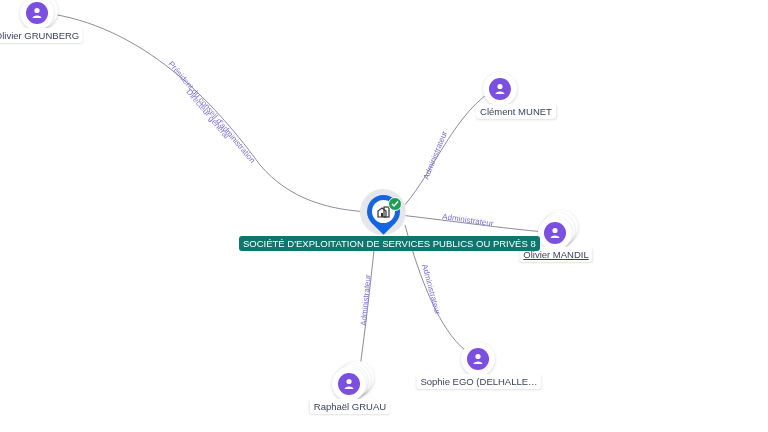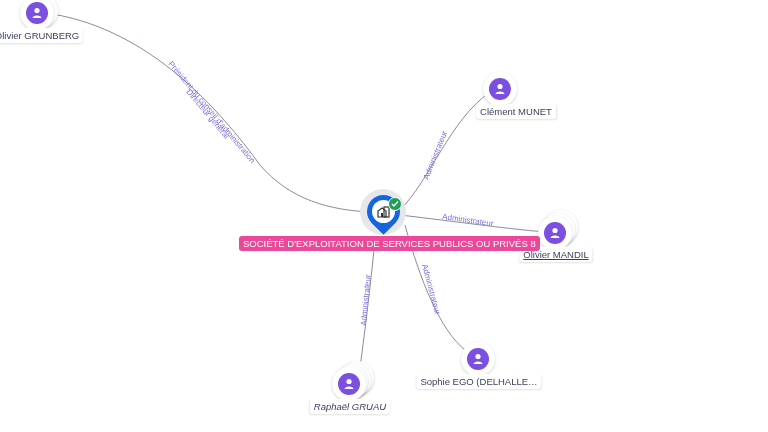--- a/index.html
+++ b/index.html
@@ -11,21 +11,21 @@
   .person-ring { position:absolute; width:34px; height:34px; border-radius:50%; background:#fff; box-shadow:0 1px 3px rgba(0,0,0,0.18); }
   .person-icon { position:absolute; left:6px; top:6px; width:22px; height:22px; border-radius:50%; background:#7b4fe0; }
   .person-icon svg { position:absolute; left:4px; top:4px; }
   .person-label { position:absolute; background:#fff; color:#3a3f5c; font-size:9.5px; padding:2px 4px; border-radius:3px; white-space:nowrap; box-shadow:0 1px 2px rgba(0,0,0,0.12); transform:translateX(-50%); }
   .company-halo { position:absolute; left:360px; top:189px; width:46px; height:46px; border-radius:50%; background:#e6e7ea; }
   .company-pin { position:absolute; left:367px; top:195px; width:33px; height:33px; border-radius:50% 50% 50% 0; transform:rotate(-45deg); background:#1565e0; }
   .company-inner { position:absolute; left:372px; top:200px; width:23px; height:23px; border-radius:50%; background:#fff; }
   .company-inner svg { position:absolute; left:5px; top:5px; }
   .check-badge { position:absolute; left:388px; top:197px; width:12px; height:12px; border-radius:50%; background:#1f9d55; border:1px solid #fff; }
   .check-badge svg { position:absolute; left:2px; top:2px; }
-  .company-label { position:absolute; left:239px; top:236px; background:#ec4899; color:#fff; font-size:9.5px; padding:2px 4px; border-radius:3px; white-space:nowrap; }
+  .company-label { position:absolute; left:239px; top:236px; background:#0f766e; color:#fff; font-size:9.5px; padding:2px 4px; border-radius:3px; white-space:nowrap; }
 </style>
 </head>
 <body>
 
 <svg class="edges" width="768" height="432">
   <path d="M52,14 C150,30 220,110 260,165 C290,200 330,210 370,212" fill="none" stroke="#6b7080" stroke-width="0.8"></path>
   <path d="M400,210 C430,180 450,120 490,92" fill="none" stroke="#6b7080" stroke-width="0.8"></path>
   <path d="M400,215 C460,222 500,228 545,232" fill="none" stroke="#6b7080" stroke-width="0.8"></path>
   <path d="M375,240 C370,290 365,330 360,368" fill="none" stroke="#6b7080" stroke-width="0.8"></path>
   <path d="M405,225 C420,280 440,330 465,350" fill="none" stroke="#6b7080" stroke-width="0.8"></path>
@@ -86,21 +86,21 @@
     <div class="person-ring" style="left:5px;top:-4px;"></div>
     <div class="person-ring" style="left:2px;top:-2px;"></div>
     <div class="person-ring"></div>
     <div class="person-icon">
       <svg width="14" height="14" viewBox="0 0 14 14">
           <circle cx="7" cy="4.5" r="2.6" fill="#fff"></circle>
           <path d="M2.5,12 C2.5,8.5 11.5,8.5 11.5,12 Z" fill="#fff"></path>
         </svg>
     </div>
   </div>
-  <div class="person-label" style="left:350px;top:399px;font-style:italic;">Raphaël GRUAU</div>
+  <div class="person-label" style="left:350px;top:399px;">Raphaël GRUAU</div>
 </div>
 
 <div class="node">
   <div class="person-wrap" style="left:461px;top:342px;">
     <div class="person-ring"></div>
     <div class="person-icon">
       <svg width="14" height="14" viewBox="0 0 14 14">
           <circle cx="7" cy="4.5" r="2.6" fill="#fff"></circle>
           <path d="M2.5,12 C2.5,8.5 11.5,8.5 11.5,12 Z" fill="#fff"></path>
         </svg>

